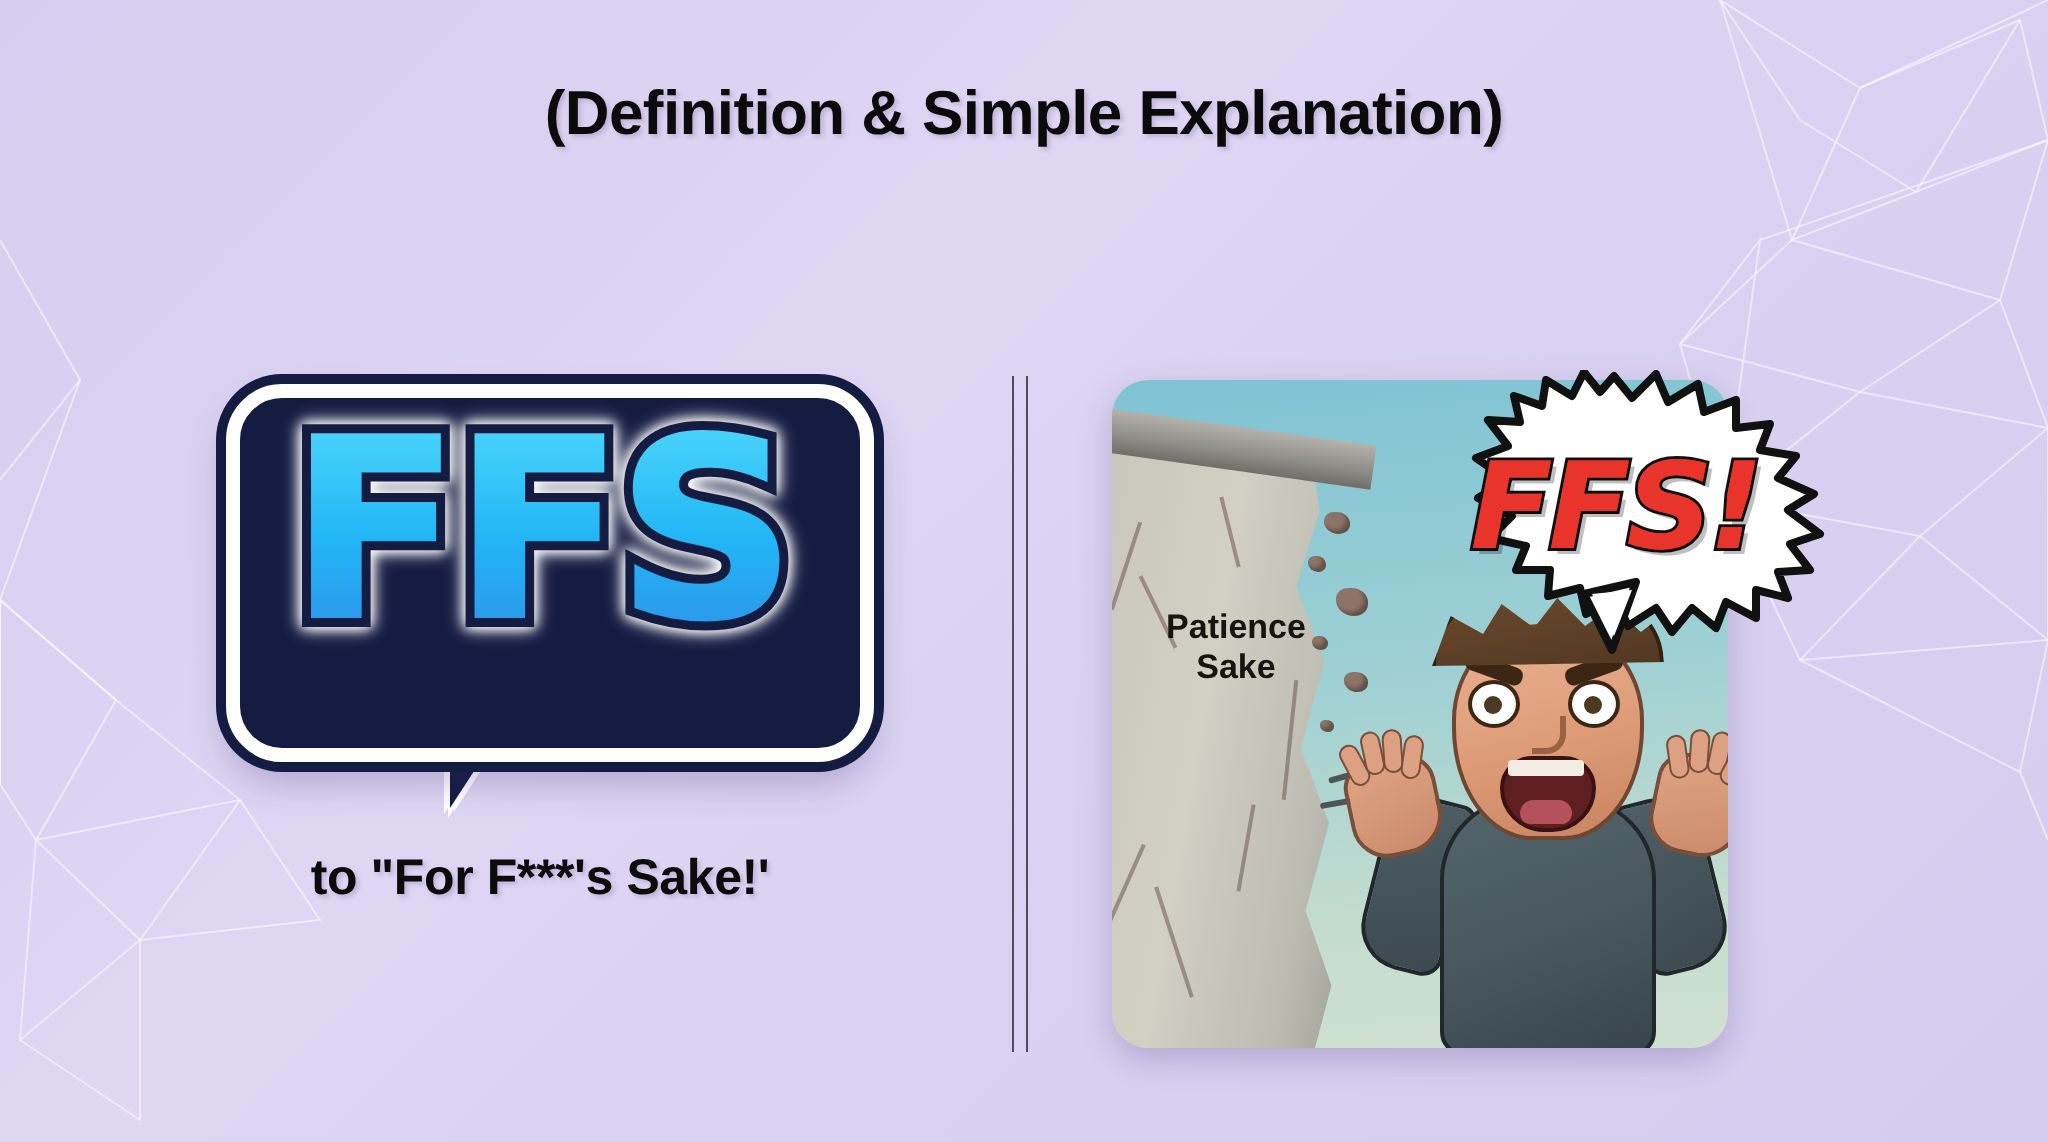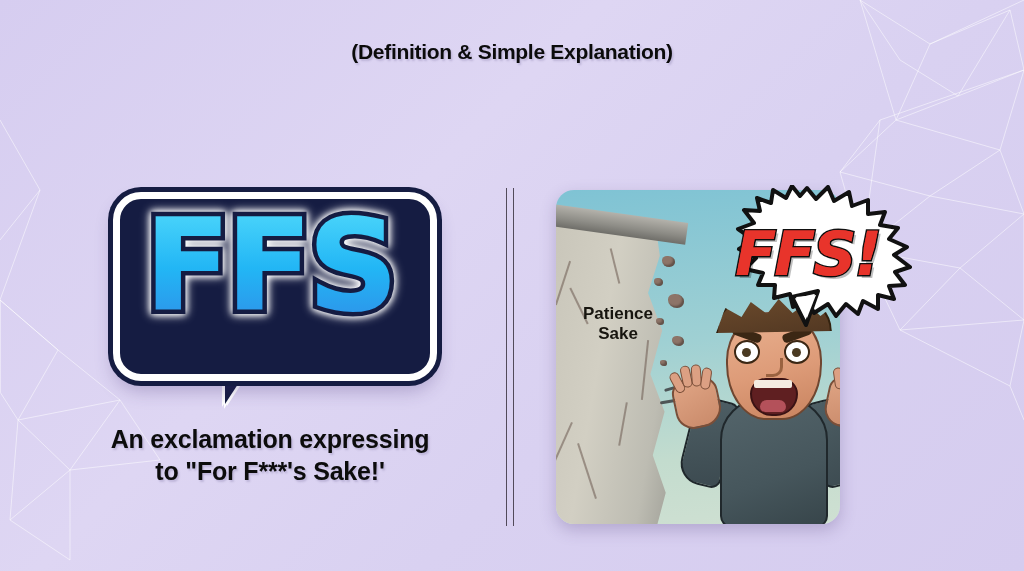--- a/index.html
+++ b/index.html
@@ -37,21 +37,21 @@
     font-size: 43px;
     font-weight: bold;
     color: #050505;
     letter-spacing: -0.6px;
     line-height: 1.05;
     text-shadow: 2px 2px 2px rgba(120,110,160,0.35);
     white-space: nowrap;
   }
   .subtitle {
     margin-top: 6px;
-    font-size: 21px;
+    font-size: 31px;
     font-weight: bold;
     color: #0b0b0b;
     letter-spacing: -0.3px;
     line-height: 1.1;
     text-shadow: 1.5px 1.5px 2px rgba(120,110,160,0.3);
     white-space: nowrap;
   }
 
   
   .divider {
@@ -153,21 +153,21 @@
     line-height: 1.28;
     letter-spacing: -0.2px;
     text-shadow: 1.5px 1.5px 2px rgba(120,110,160,0.3);
   }
 
   
   .panel {
     position: absolute;
     left: 556px;
     top: 190px;
-    width: 284px;
+    width: 308px;
     height: 334px;
     border-radius: 18px;
     overflow: hidden;
     background: linear-gradient(175deg, #7fc3d4 0%, #9fd0d3 45%, #c3dcce 78%, #cfe0d2 100%);
     box-shadow: 0 6px 16px rgba(70,50,110,0.25);
   }
   
   .wall {
     position: absolute;
     left: 0;
@@ -374,21 +374,20 @@
   </div>
 
   <div class="left-block">
     <div class="ffs-badge">
       <div class="bubble-tail"></div>
       <div class="bubble-body"></div>
       <div class="ffs-text-outline">FFS</div>
       <div class="ffs-text">FFS</div>
     </div>
     <div class="caption">
-      <div>An exclamation expressing</div>
       <div>to "For F***'s Sake!'</div>
     </div>
   </div>
 
   <div class="panel">
 
     <div class="wall"></div>
     <div class="wall-cap"></div>
 
     <div class="crack" style="left:6px; top:70px; width:2px; height:46px; transform:rotate(18deg);"></div>

